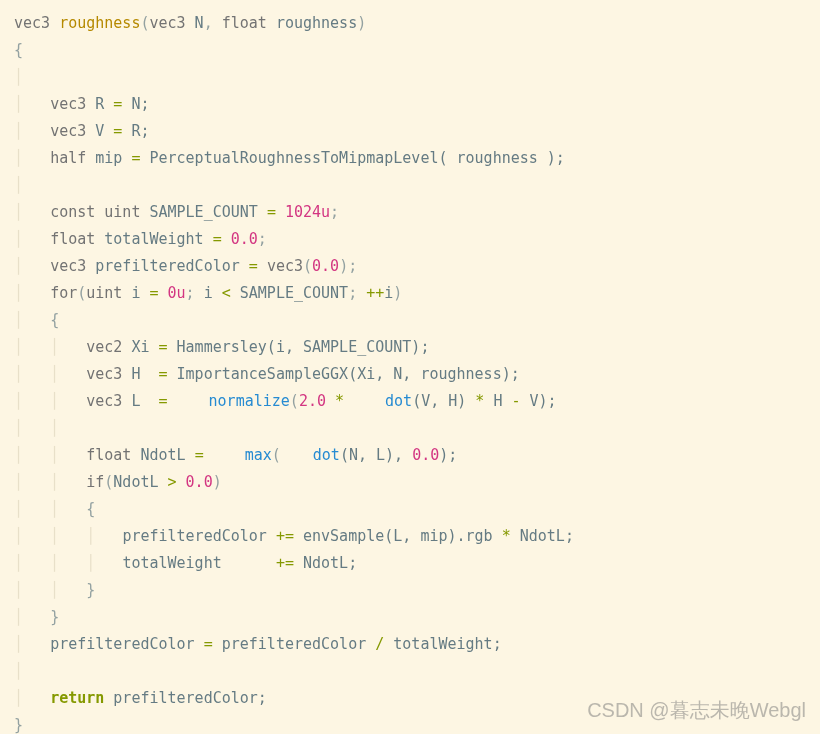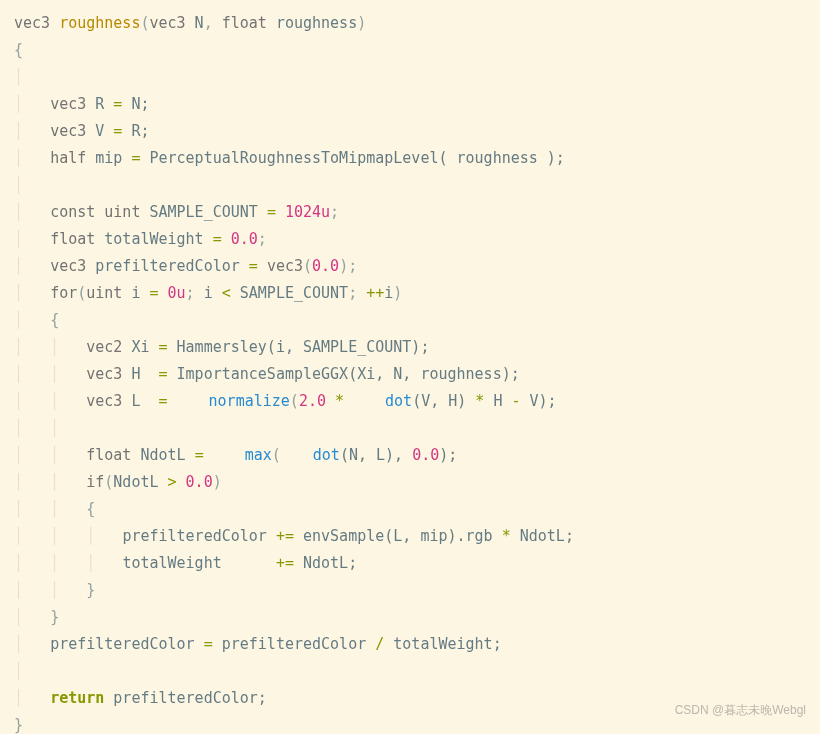--- a/index.html
+++ b/index.html
@@ -28,21 +28,21 @@
   .plain{ color: #657b83; }
   .guide{ color: #e8e0c9; }                        
   .ret  { color: #859900; font-weight: bold; margin-top: 16px; }
   
   .watermark {
     position: absolute;
     right: 14px;
     bottom: 10px;
     color: rgba(120,120,120,0.5);
     font-family: sans-serif;
-    font-size: 12px;
+    font-size: 20px;
     pointer-events: none;
   }
 </style>
 </head>
 <body>
 
 <pre><span class="kw">vec3</span><span class="plain"> </span><span class="fn">roughness</span><span class="punc">(</span><span class="kw">vec3</span><span class="plain"> N</span><span class="punc">,</span><span> </span><span class="kw">float</span><span class="plain"> roughness</span><span class="punc">)</span>
 <span class="punc">{</span>
 <span class="guide">│   </span>
 <span class="guide">│   </span><span class="kw">vec3</span><span class="plain"> R </span><span class="op">=</span><span class="plain"> N;</span>

